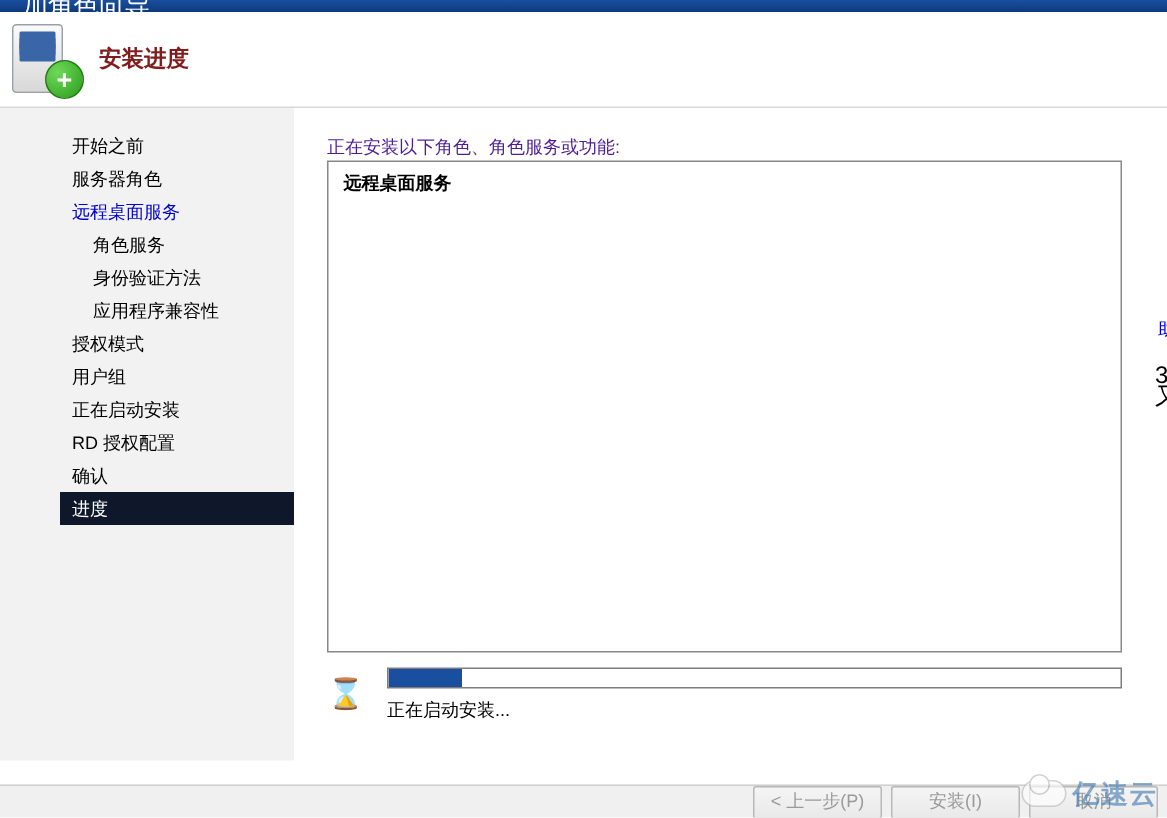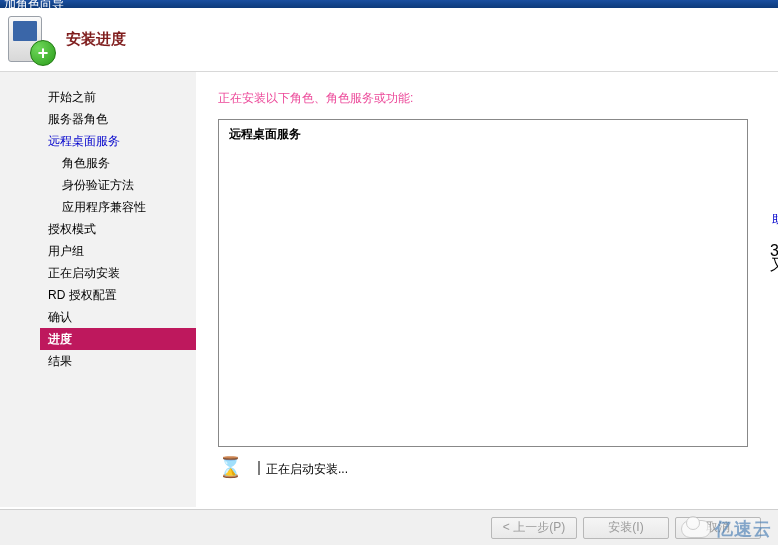--- a/index.html
+++ b/index.html
@@ -1,47 +1,47 @@
 <!DOCTYPE html>
 <html><head>
   <meta charset="utf-8">
   <style>
     * { box-sizing: border-box; margin: 0; padding: 0; }
     body { font-family: "Microsoft YaHei", SimSun, Tahoma, sans-serif; font-size: 12px; background: #fff; width: 778px; height: 545px; overflow: hidden; position: relative; }
 
-    .titlebar { height: 8px; background: linear-gradient(to bottom, #1a4fa0, #0d3a7a); color: #fff; padding: 0 4px; line-height: 8px; font-size: 12px; overflow: hidden; }
+    .titlebar { height: 8px; background: linear-gradient(to bottom, #1a4fa0, #0d3a7a); color: #fff; padding: 0 15px; line-height: 8px; font-size: 17px; overflow: hidden; }
 
     .header { height: 64px; background: #fff; border-bottom: 1px solid #d8d8d8; display: flex; align-items: center; padding-left: 6px; }
     .header-icon { width: 46px; height: 48px; position: relative; margin-right: 14px; }
     .server-body { position: absolute; left: 2px; top: 0; width: 34px; height: 46px; background: linear-gradient(to bottom, #fafafa, #d8d8d8); border: 1px solid #9aa0a8; border-radius: 3px; }
     .server-body::before { content: ""; position: absolute; left: 4px; top: 4px; width: 24px; height: 12px; background: #3a66a8; border-radius: 1px; box-shadow: 0 4px 0 #3a66a8, 0 8px 0 #3a66a8; }
     .plus-badge { position: absolute; right: -4px; bottom: -2px; width: 26px; height: 26px; background: radial-gradient(circle at 30% 30%, #6fd85a, #2a9c1a); border-radius: 50%; border: 1px solid #1f7a10; display: flex; align-items: center; justify-content: center; color: #fff; font-weight: bold; font-size: 18px; line-height: 1; }
     .header-title { font-size: 15px; font-weight: bold; color: #7f1d1d; }
 
     .body { display: flex; height: calc(545px - 8px - 64px - 38px); }
     .sidebar { width: 196px; background: #f2f2f2; padding-top: 14px; }
     .sidebar-item { color: #000; padding: 3px 0 3px 8px; line-height: 16px; font-size: 12px; margin-left: 40px; }
     .sidebar-item.indent { padding-left: 22px; }
-    .sidebar-item.selected { background: #be185d; color: #fff; font-weight: bold; }
+    .sidebar-item.selected { background: #0f172a; color: #fff; }
     .sidebar-item.link { color: #0000cc; }
 
     .main { flex: 1; padding: 18px 30px 0 22px; position: relative; }
-    .install-label { color: #ec4899; margin-bottom: 12px; }
+    .install-label { color: #4c1d95; margin-bottom: 0; }
     .role-box { border: 1px solid #888; height: 328px; background: #fff; position: relative; }
     .role-box-title { font-weight: bold; font-size: 12px; padding: 6px 10px; color: #000; }
 
     .progress-area { display: flex; align-items: center; margin-top: 10px; gap: 16px; }
     .hourglass { width: 24px; height: 24px; position: relative; }
     .hourglass::before { content: "\231B"; font-size: 20px; position: absolute; left: 0; top: -2px; color: #b58a2e; }
-    .progress-wrap { flex: 1; display: flex; flex-direction: row; gap: 6px; }
+    .progress-wrap { flex: 1; display: flex; flex-direction: column; gap: 6px; }
     .progress-bar { height: 14px; border: 1px solid #7d7d7d; background: #fff; position: relative; overflow: hidden; }
     .progress-fill { height: 100%; width: 10%; background: #1a4fa0; }
     .progress-text { font-size: 12px; color: #000; }
 
-    .footer { position: absolute; left: 0; right: 0; bottom: 0; height: 36px; border-top: 1px solid #cfcfcf; background: #f0f0f0; display: flex; align-items: center; justify-content: flex-end; padding-right: 17px; gap: 6px; }
+    .footer { position: absolute; left: 0; right: 0; bottom: 0; height: 22px; border-top: 1px solid #cfcfcf; background: #f0f0f0; display: flex; align-items: center; justify-content: flex-end; padding-right: 6px; gap: 6px; }
     .btn { min-width: 86px; height: 22px; font-size: 12px; background: linear-gradient(to bottom, #fdfdfd, #e4e4e4); border: 1px solid #8a8a8a; border-radius: 2px; color: #000; cursor: default; padding: 0 8px; }
     .btn:disabled { color: #9a9a9a; border-color: #b8b8b8; background: linear-gradient(to bottom, #f5f5f5, #e9e9e9); }
 
     .watermark { position: absolute; right: 6px; bottom: 4px; display: flex; align-items: center; gap: 4px; opacity: 0.65; pointer-events: none; }
     .wm-cloud { width: 30px; height: 18px; background: #fff; border: 1px solid #bbb; border-radius: 10px; position: relative; }
     .wm-cloud::before { content: ""; position: absolute; left: 4px; top: -5px; width: 12px; height: 12px; background: #fff; border: 1px solid #bbb; border-radius: 50%; }
     .wm-text { font-size: 18px; color: #4a7fb5; font-weight: bold; letter-spacing: 1px; }
 
     .edge-blue { position: absolute; right: 0; top: 212px; width: 6px; height: 14px; color: #0000cc; font-size: 12px; line-height: 14px; }
     .edge-chars { position: absolute; right: 0; top: 244px; width: 8px; color: #000; font-size: 16px; line-height: 14px; }
@@ -68,21 +68,20 @@
       <div class="sidebar-item link">远程桌面服务</div>
       <div class="sidebar-item indent">角色服务</div>
       <div class="sidebar-item indent">身份验证方法</div>
       <div class="sidebar-item indent">应用程序兼容性</div>
       <div class="sidebar-item">授权模式</div>
       <div class="sidebar-item">用户组</div>
       <div class="sidebar-item">正在启动安装</div>
       <div class="sidebar-item">RD 授权配置</div>
       <div class="sidebar-item">确认</div>
       <div class="sidebar-item selected">进度</div>
-      <div class="sidebar-item">结果</div>
     </div>
   <div class="main">
     <div class="install-label">正在安装以下角色、角色服务或功能:</div>
     <div class="role-box">
       <div class="role-box-title">远程桌面服务</div>
     </div>
     <div class="progress-area">
       <div class="hourglass"></div>
       <div class="progress-wrap">
         <div class="progress-bar">

